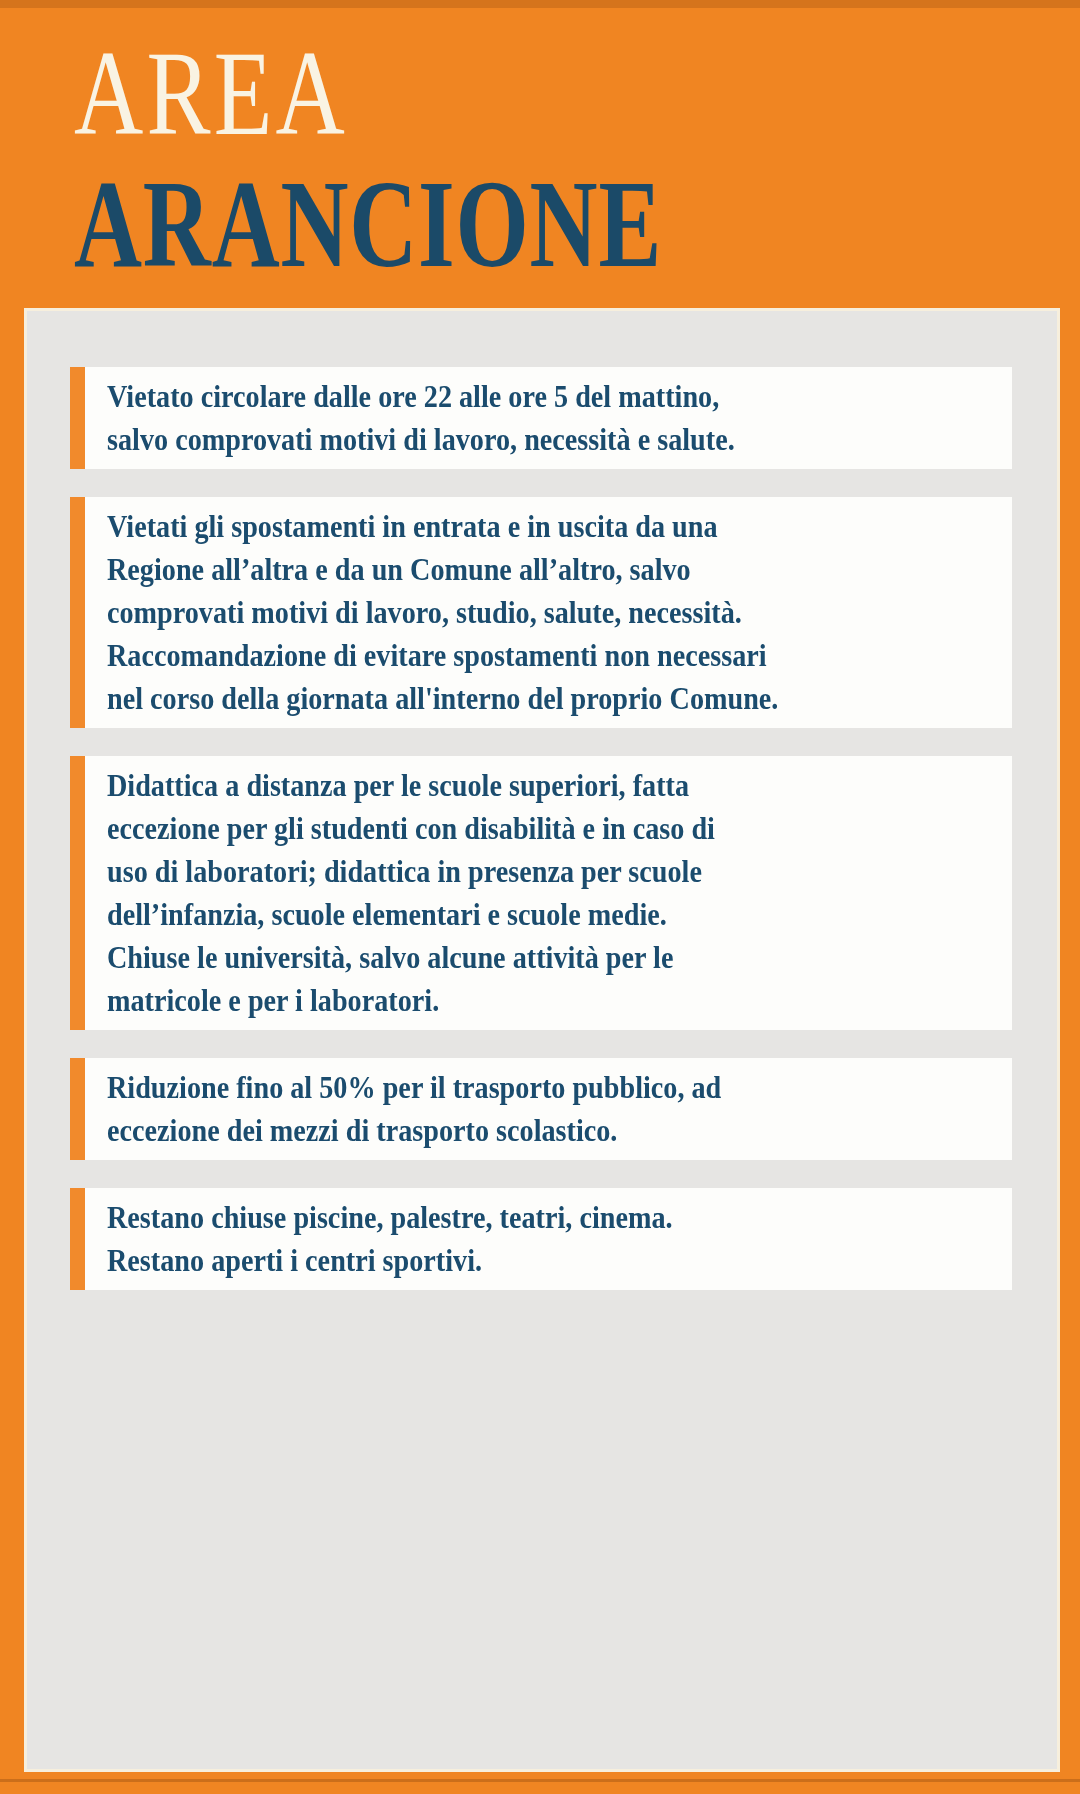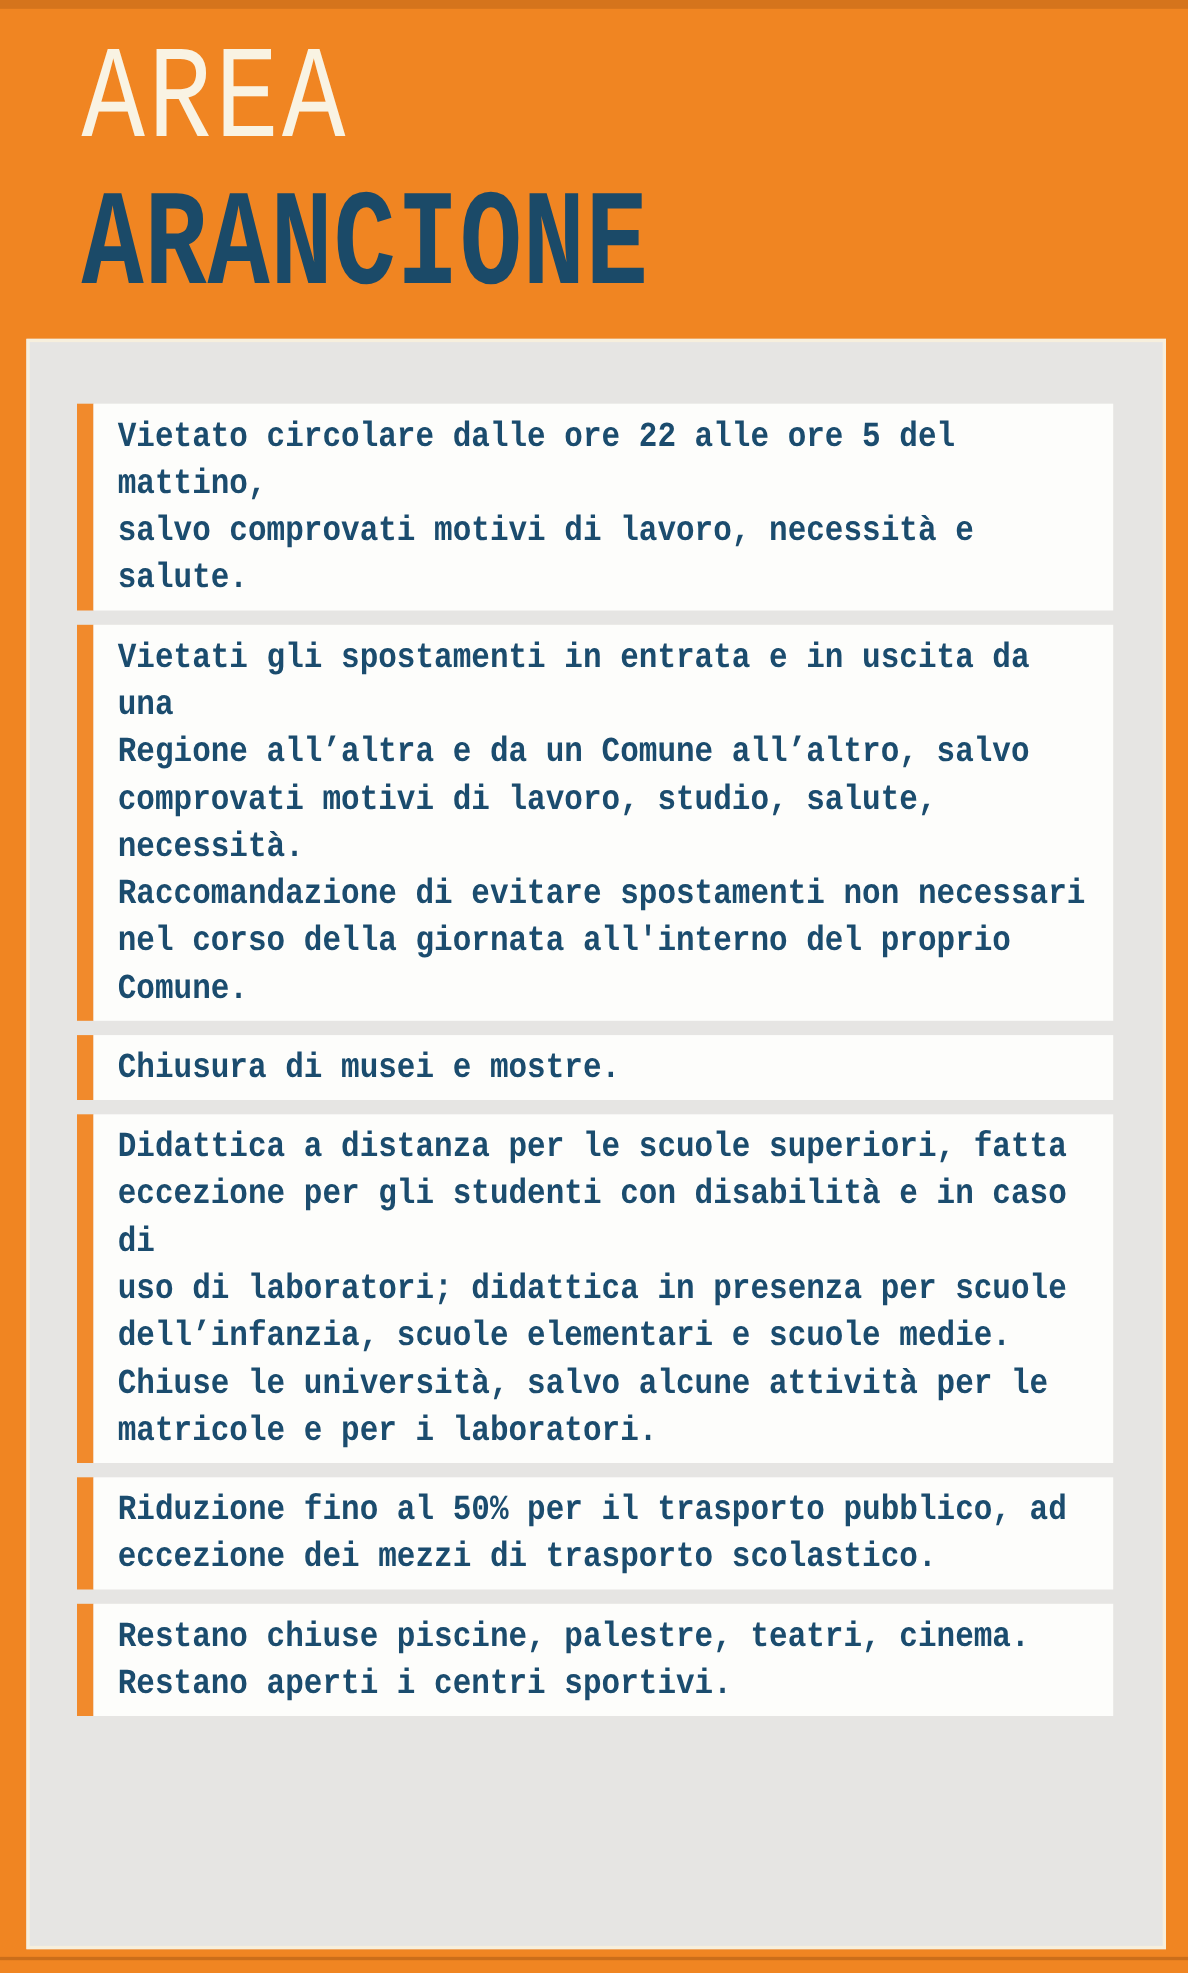--- a/index.html
+++ b/index.html
@@ -1,21 +1,21 @@
 <!DOCTYPE html>
 <html><head>
 <meta charset="utf-8">
 <style>
   html,body{margin:0;padding:0;background:#888;}
   .canvas{
     position:relative;
     width:1080px;height:1794px;
     background:#f08522;
     overflow:hidden;
-    font-family:Liberation Mono, monospace;
+    font-family:Liberation Serif, serif;
   }
   .top-shade{
     position:absolute;top:0;left:0;right:0;height:8px;
     background:rgba(120,60,10,0.22);
   }
   .header{
     position:absolute;top:30px;left:74px;
   }
   .title-light{
     font-size:120px;line-height:1.06;font-weight:400;
@@ -32,21 +32,21 @@
   .panel{
     position:absolute;left:24px;right:20px;top:308px;bottom:22px;
     background:#e6e5e3;
     border:3px solid #f7efdd;
     box-sizing:border-box;
     padding-top:56px;
     overflow:hidden;
   }
   .rule{
     display:flex;
-    margin:0 45px 13px 43px;
+    margin:0 45px 28px 43px;
     border-radius:31px;
   }
   .rule .bar{
     flex:none;width:15px;
     background:#f18a2c;
   }
   .rule .card{
     flex:1;
     background:#fdfdfb;
     padding:8px 18px 8px 22px;
@@ -95,26 +95,20 @@
         <span class="txt">Vietati gli spostamenti in entrata e in uscita da una
 Regione all’altra e da un Comune all’altro, salvo
 comprovati motivi di lavoro, studio, salute, necessità.
 Raccomandazione di evitare spostamenti non necessari
 nel corso della giornata all'interno del proprio Comune.</span>
       </div>
     </div>
 
 
 
-    <div class="rule">
-      <div class="bar"></div>
-      <div class="card">
-        <span class="txt">Chiusura di musei e mostre.</span>
-      </div>
-    </div>
 
     <div class="rule">
       <div class="bar"></div>
       <div class="card">
         <span class="txt">Didattica a distanza per le scuole superiori, fatta
 eccezione per gli studenti con disabilità e in caso di
 uso di laboratori; didattica in presenza per scuole
 dell’infanzia, scuole elementari e scuole medie.
 Chiuse le università, salvo alcune attività per le
 matricole e per i laboratori.</span>

